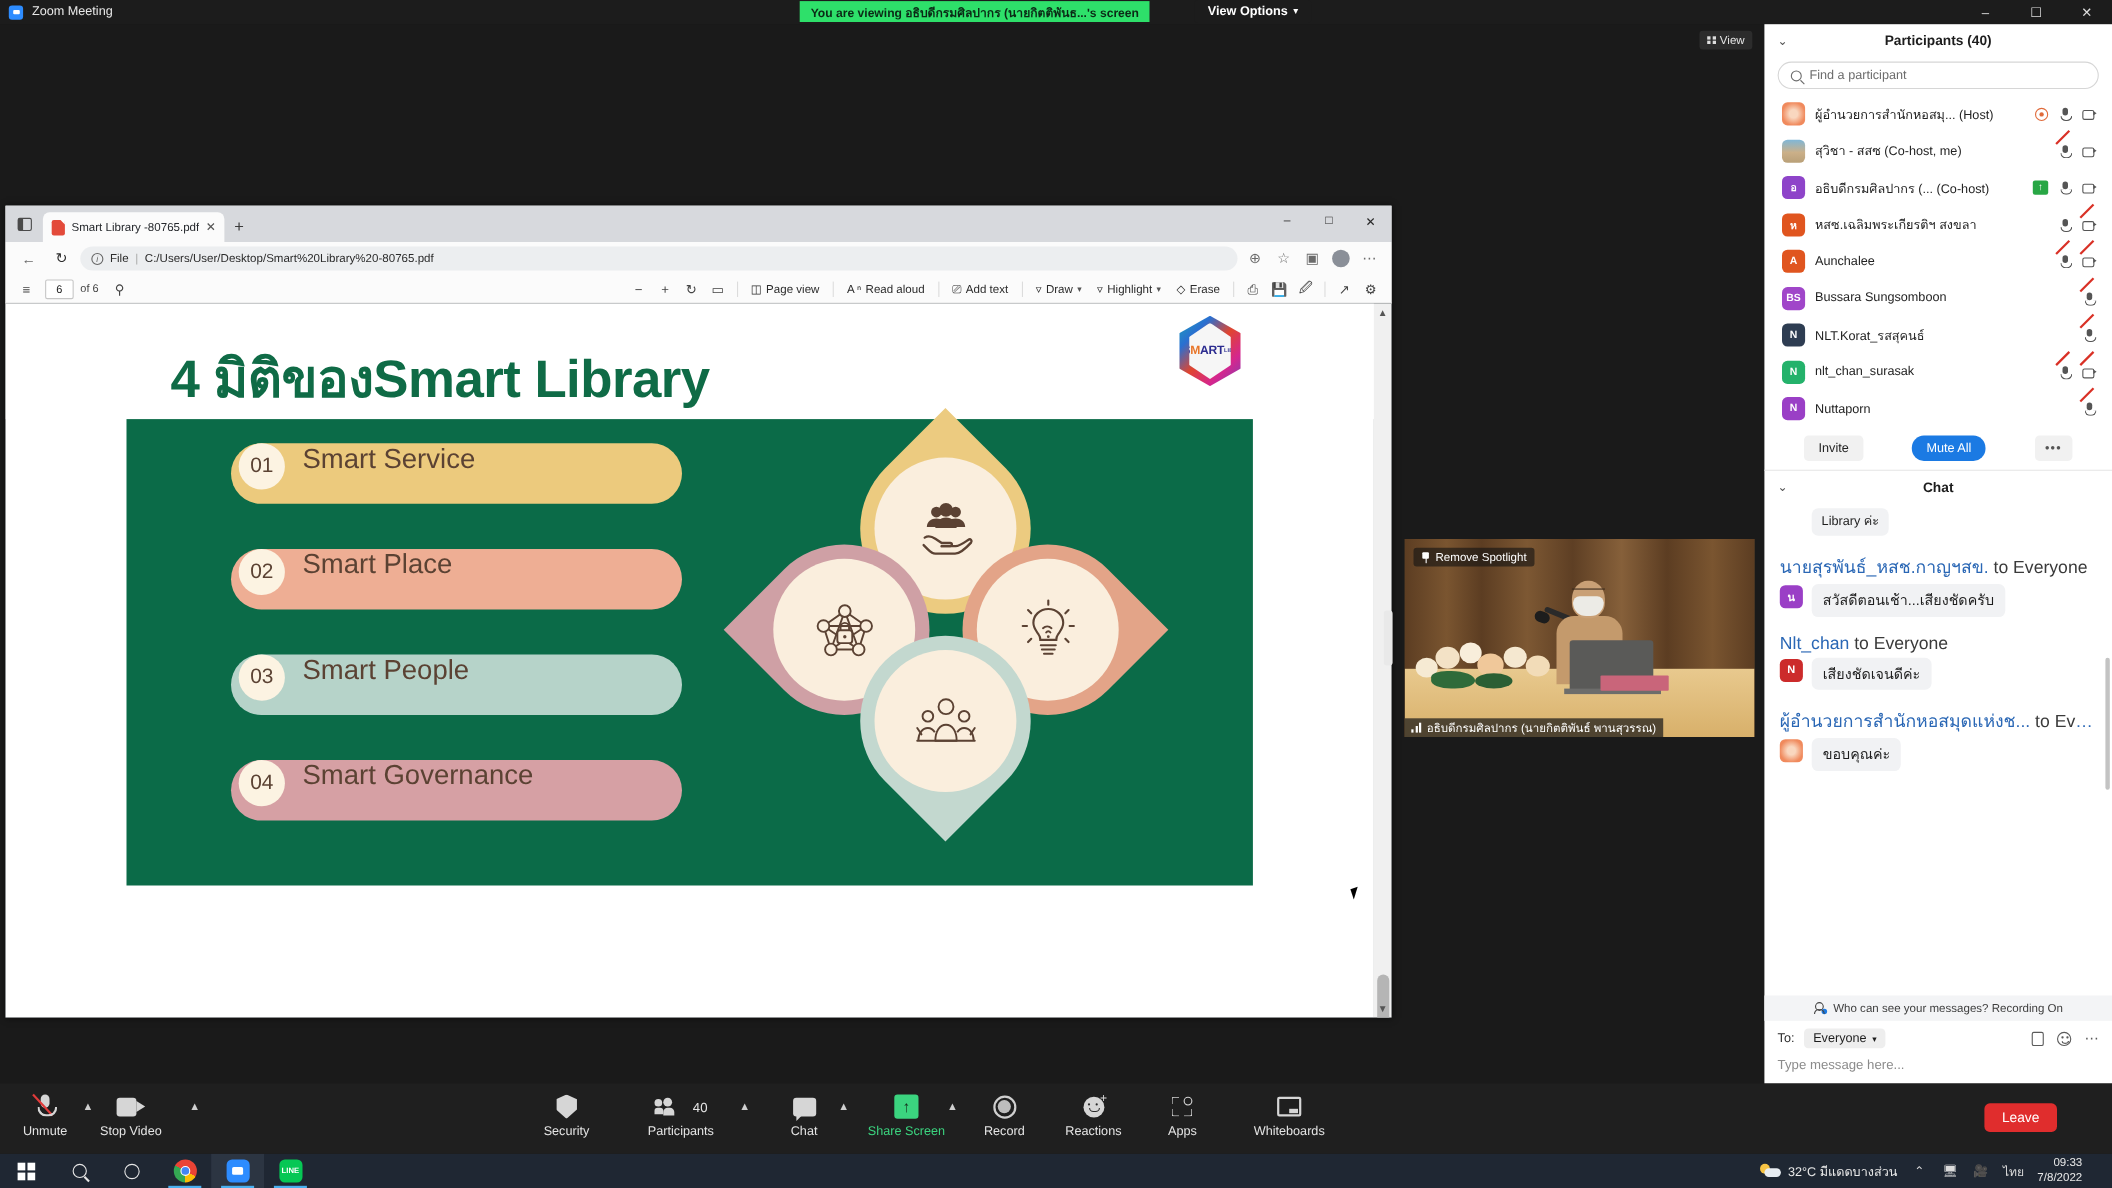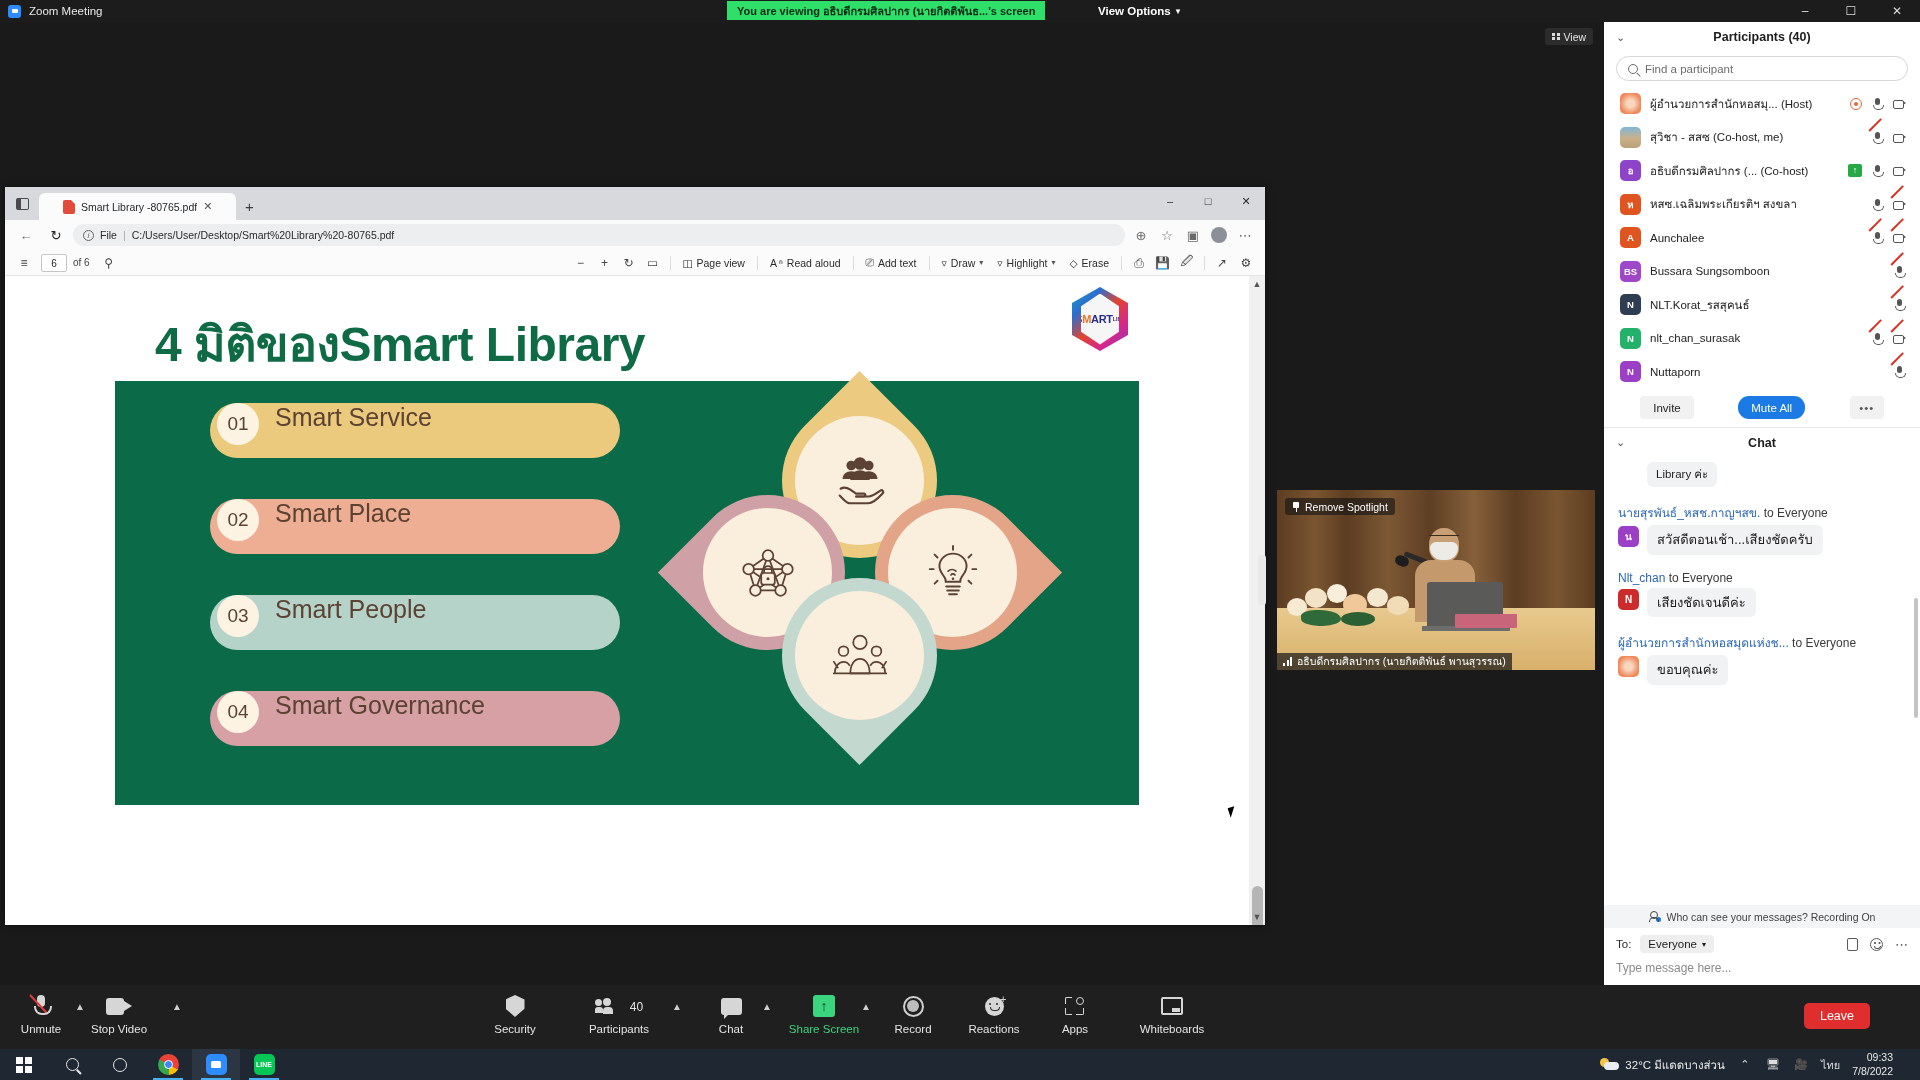--- a/index.html
+++ b/index.html
@@ -45,21 +45,21 @@
   .view-grid i{background:#ddd;display:block;width:3px;height:3px;}
 
   
   .desktop{position:absolute;left:0;top:50px;width:1604px;height:935px;background:#1a1a1a;}
 
   
   .pdfwin{position:absolute;left:5px;top:137px;width:1260px;height:738px;background:#fff;box-shadow:0 0 6px rgba(0,0,0,.6);}
   .edge-tabbar{height:33px;background:#d7d9dd;display:flex;align-items:flex-end;position:relative;}
   .edge-sidebtn{width:34px;height:33px;display:flex;align-items:center;justify-content:center;}
   .edge-sidebtn span{width:13px;height:12px;border:1.4px solid #4a4a4a;border-radius:2px;border-left-width:5px;}
-  .edge-tab{height:27px;background:#fbfbfb;border-radius:6px 6px 0 0;display:flex;align-items:center;gap:6px;padding:0 24px;min-width:150px;}
+  .edge-tab{height:27px;background:#fbfbfb;border-radius:6px 6px 0 0;display:flex;align-items:center;gap:6px;padding:0 8px;min-width:150px;}
   .pdf-ic{width:12px;height:14px;background:#e34a3a;border-radius:2px;position:relative;}
   .pdf-ic::after{content:"";position:absolute;right:0;top:0;border-width:0 4px 4px 0;border-style:solid;border-color:transparent #fff transparent transparent;}
   .edge-tab .lbl{font-size:10.5px;color:#25282c;white-space:nowrap;overflow:hidden;}
   .tab-x{margin-left:auto;color:#555;font-size:11px;}
   .newtab{width:26px;height:27px;display:flex;align-items:center;justify-content:center;color:#3b3b3b;font-size:15px;}
   .win-btns{position:absolute;right:0;top:0;display:flex;}
   .win-btns div{width:38px;height:28px;display:flex;align-items:center;justify-content:center;color:#2a2a2a;font-size:11px;}
   .edge-addrbar{height:30px;background:#fbfbfb;display:flex;align-items:center;gap:4px;padding:0 8px;}
   .nav-ic{width:26px;height:22px;display:flex;align-items:center;justify-content:center;font-size:13px;color:#6b6b6b;}
   .nav-ic.active{color:#2a2a2a;}
@@ -157,21 +157,21 @@
   .share-badge{width:14px;height:13px;border-radius:2px;background:#28a745;display:flex;align-items:center;justify-content:center;flex:none;color:#fff;font-size:9px;line-height:1;}
   .pbtns{height:38px;display:flex;align-items:center;justify-content:space-around;padding:0 14px;}
   .pb{height:23px;border-radius:4px;font-size:11.5px;display:flex;align-items:center;justify-content:center;padding:0 13px;}
   .pb.grey{background:#f1f1f1;color:#232323;}
   .pb.blue{background:#1b7ae3;color:#fff;border-radius:11px;}
   .pb.dots{background:#f1f1f1;color:#555;width:34px;padding:0;letter-spacing:1px;}
   .panel-sep{height:1px;background:#e6e6e6;}
   .chatsec{flex:1;display:flex;flex-direction:column;min-height:0;}
   .chatlist{flex:1;overflow:hidden;padding:4px 14px 0 14px;position:relative;}
   .cmsg{margin-bottom:9px;}
-  .cfrom{font-size:12px;color:#2a67b5;margin-bottom:3px;white-space:nowrap;overflow:hidden;text-overflow:ellipsis;margin-top:16px;}
+  .cfrom{font-size:16px;color:#2a67b5;margin-bottom:3px;white-space:nowrap;overflow:hidden;text-overflow:ellipsis;margin-top:16px;}
   .cfrom .to{color:#3a3a3a;}
   .crow{display:flex;gap:8px;align-items:flex-start;}
   .cav{width:21px;height:21px;border-radius:5px;flex:none;display:flex;align-items:center;justify-content:center;color:#fff;font-size:10px;font-weight:bold;margin-top:1px;}
   .cbub{background:#f1f2f4;border-radius:6px;padding:6px 10px;font-size:13px;color:#1d1d1d;max-width:210px;line-height:1.35;}
   .cbub.sm{font-size:11.5px;padding:5px 9px;}
   .chat-sb{position:absolute;right:2px;top:140px;width:4px;height:120px;border-radius:3px;background:#c3c3c3;}
   .whocansee{height:23px;background:#f3f4f6;display:flex;align-items:center;justify-content:center;gap:6px;font-size:10.5px;color:#3f3f3f;}
   .who-ic{width:12px;height:11px;position:relative;}
   .who-ic::before{content:"";position:absolute;left:1px;top:0;width:6px;height:6px;border-radius:50%;border:1.3px solid #444;}
   .who-ic::after{content:"";position:absolute;left:0;bottom:0;width:8px;height:4px;border:1.3px solid #444;border-bottom:none;border-radius:5px 5px 0 0;}

